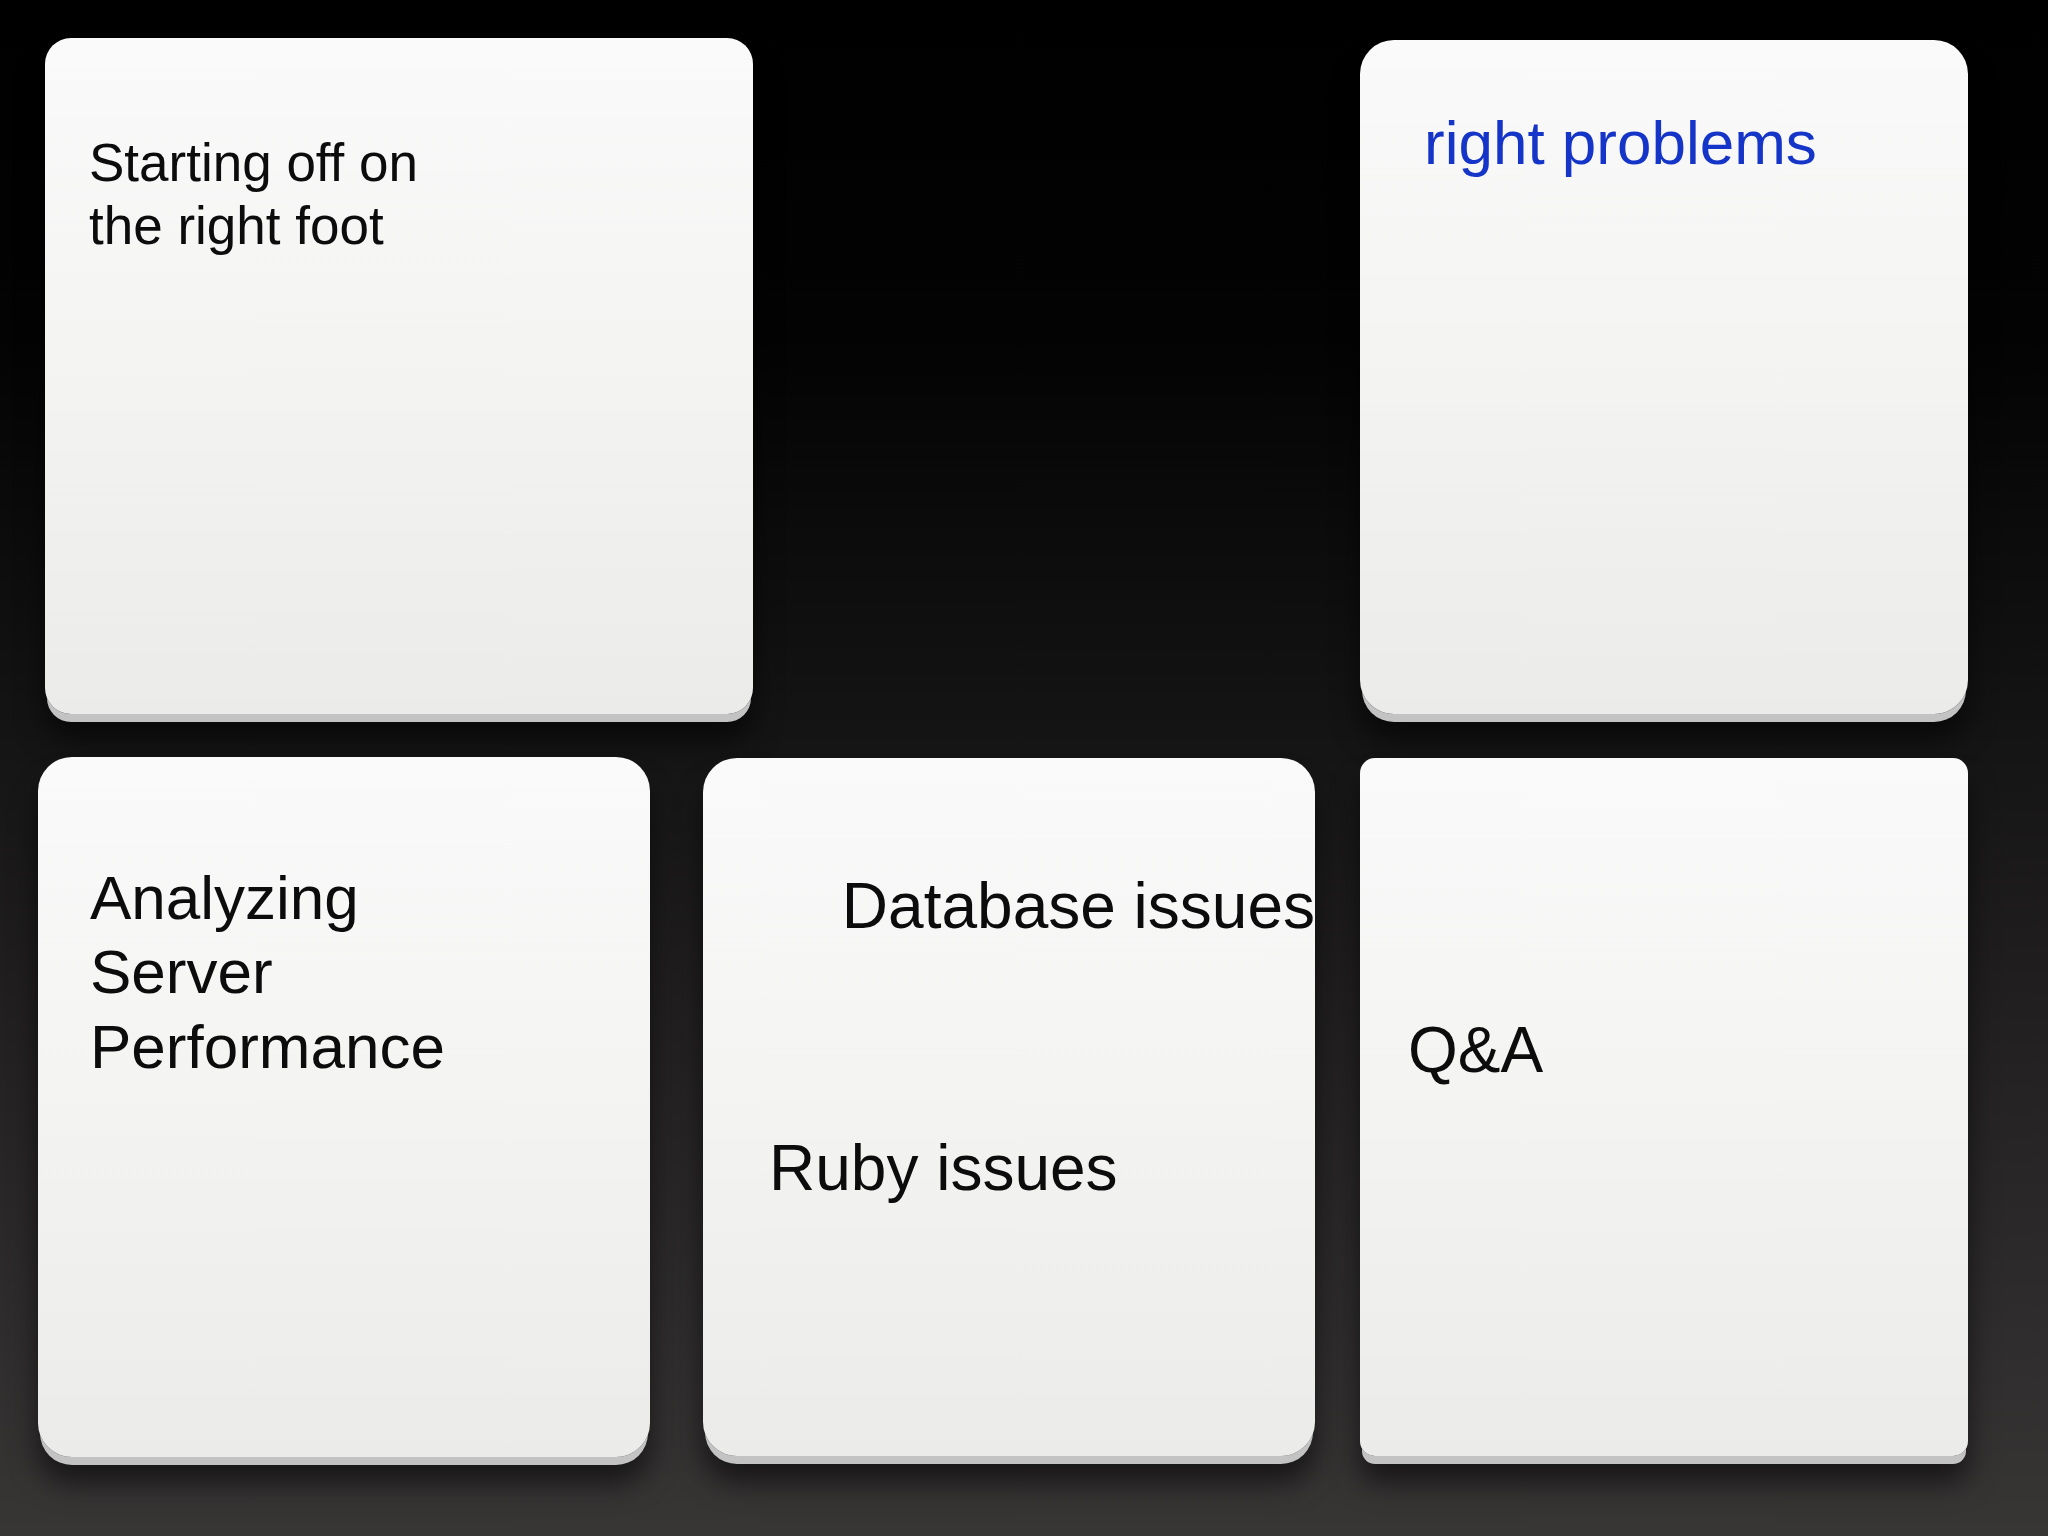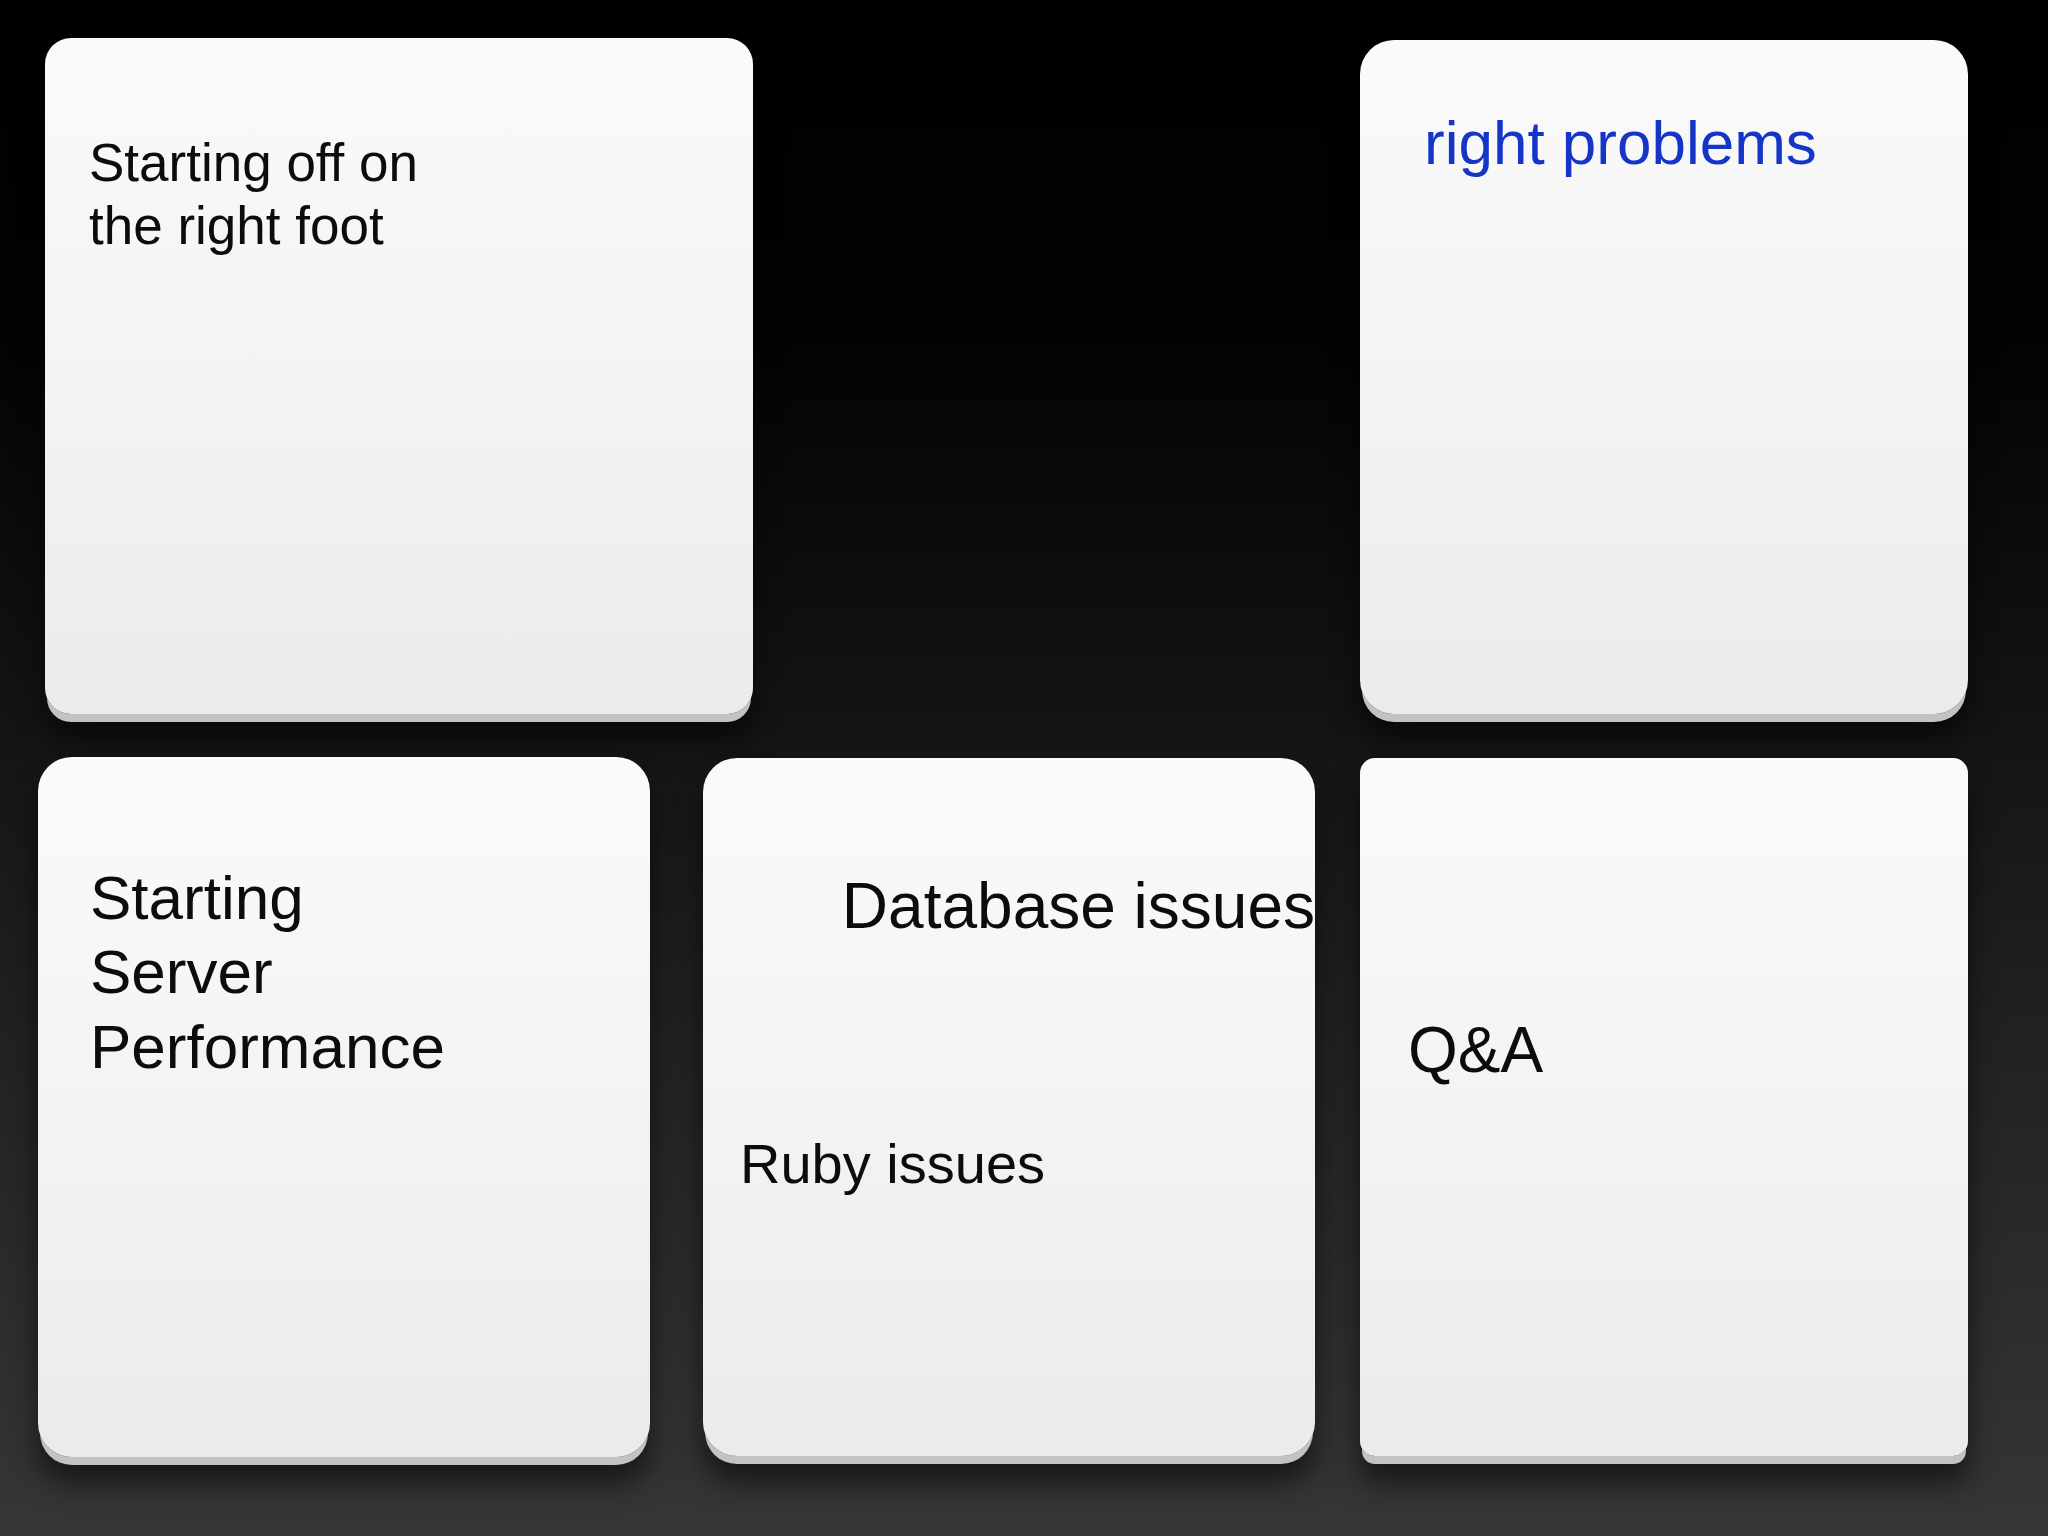--- a/index.html
+++ b/index.html
@@ -35,21 +35,21 @@
   .c4 { left: 38px;   top: 757px; width: 612px; height: 700px; }
   .c5 { left: 703px;  top: 758px; width: 612px; height: 698px; }
   .c6 { left: 1360px; top: 758px; width: 608px; height: 698px; border-radius: 15px; }
 
   
   .c1 .text { padding: 94px 30px 0 44px; font-size: 53px; line-height: 1.18; }
   .c2 .text { padding: 92px 30px 0 66px; font-size: 62px; line-height: 1.28; }
   .c3 .text { padding: 68px 30px 0 64px; font-size: 62px; line-height: 1.14; color: #1535c8; }
   .c4 .text { padding: 104px 30px 0 52px; font-size: 62px; line-height: 1.2; }
   .c5 .db-line   { margin: 112px 0 0 40px; font-size: 64px; line-height: 1.15; text-align: right; }
-  .c5 .ruby-line { margin: 188px 0 0 37px; font-size: 56px; line-height: 1.15; }
+  .c5 .ruby-line { margin: 188px 0 0 66px; font-size: 64px; line-height: 1.15; }
   .c6 .qa-line   { margin: 256px 0 0 48px; font-size: 64px; line-height: 1.15; }
 </style>
 </head>
 <body>
 
 <div class="stage">
 
   <div class="card c1">
     <div class="text">
       <div class="line">Starting off on</div>
@@ -59,21 +59,21 @@
 
 
   <div class="card c3">
     <div class="text">
       <div class="line">right problems</div>
     </div>
   </div>
 
   <div class="card c4">
     <div class="text">
-      <div class="line">Starting</div>
+      <div class="line">Analyzing</div>
       <div class="line">Server</div>
       <div class="line">Performance</div>
     </div>
   </div>
 
   <div class="card c5">
     <div class="line db-line">Database issues</div>
     <div class="line ruby-line">Ruby issues</div>
   </div>
 

